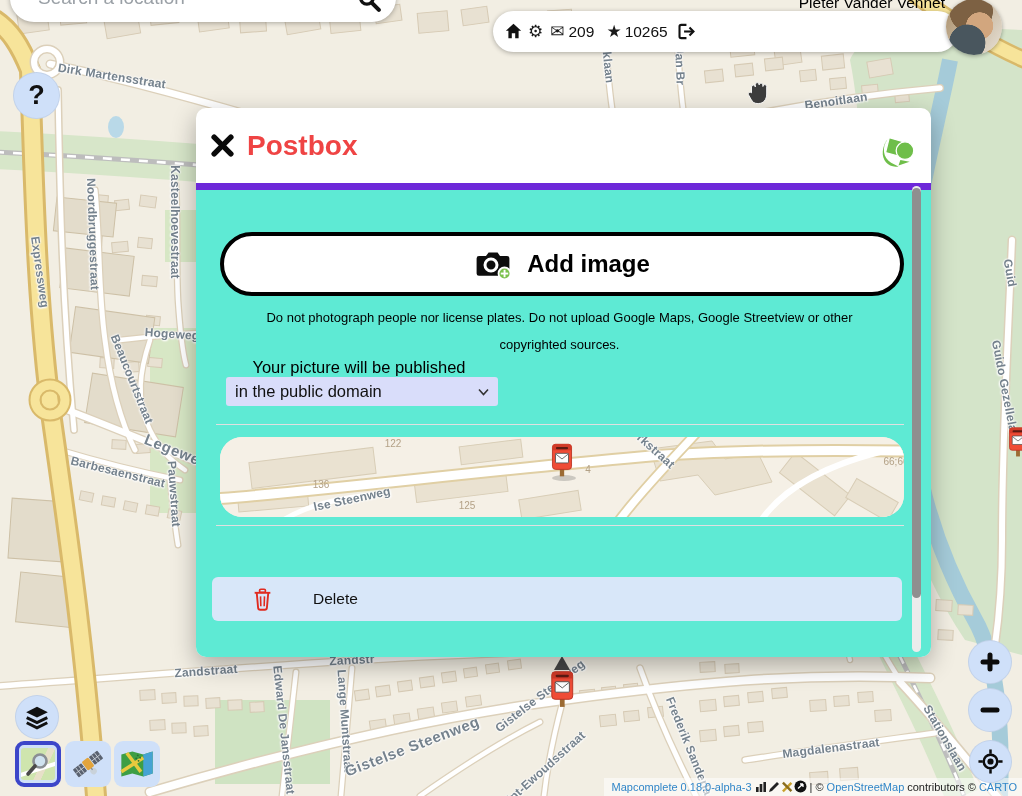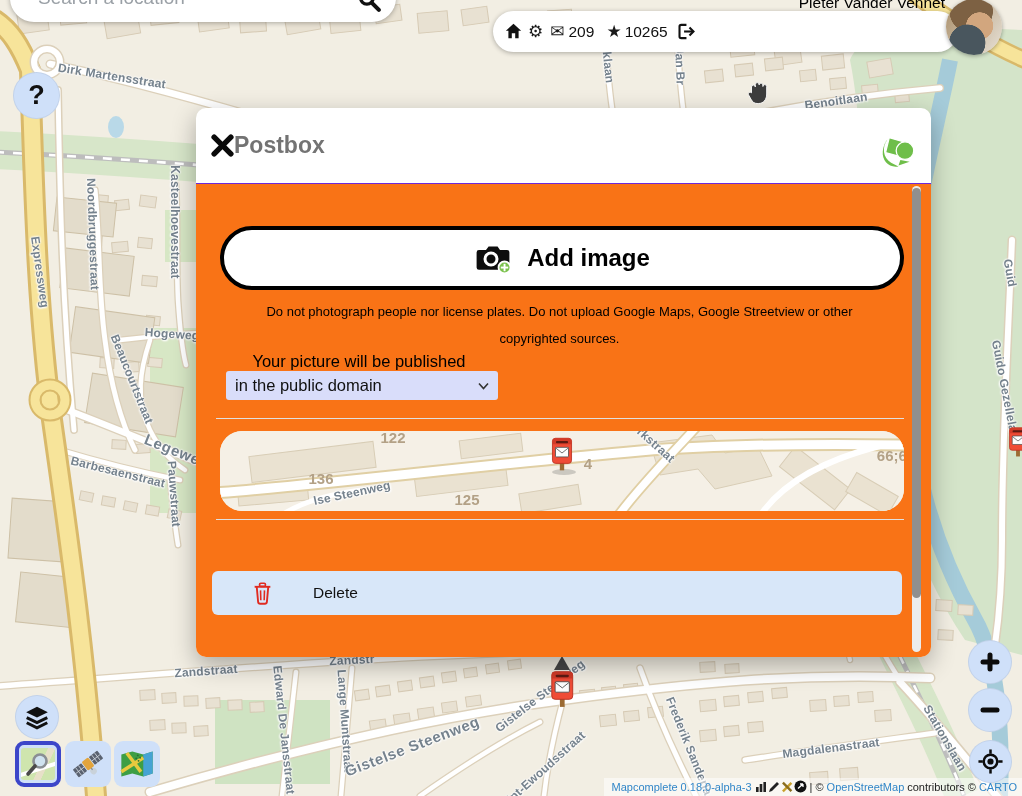--- a/index.html
+++ b/index.html
@@ -6,21 +6,21 @@
   .screen{position:relative;width:1022px;height:796px;overflow:hidden;background:#f2eee3;
     font-family:"Liberation Sans",sans-serif;-webkit-font-smoothing:antialiased;}
   .layer{position:absolute;inset:0;}
   svg{display:block;}
 
   
   .mlabel{position:absolute;white-space:nowrap;transform:translate(-50%,-50%);
     text-shadow:0 0 2px #fff,0 0 2px #fff,0 0 3px #fff,1px 1px 2px #fff;}
   .mlabel.street{font-size:12px;font-weight:bold;color:#75828d;letter-spacing:.2px;}
   .mlabel.big{font-size:15px;font-weight:bold;color:#75828d;letter-spacing:.6px;}
-  .mlabel.housenumber{font-size:15px;font-weight:bold;color:#b3a186;text-shadow:none;}
+  .mlabel.housenumber{font-size:10px;font-weight:normal;color:#b3a186;text-shadow:none;}
 
   
   .search-pill{position:absolute;left:10px;top:-26px;width:386px;height:48px;background:#fff;
     border-radius:24px;box-shadow:0 1px 5px rgba(0,0,0,.3);z-index:6;display:flex;align-items:center;}
   .search-pill input{border:none;outline:none;flex:1;margin-left:26px;font-size:19px;
     font-family:"Liberation Sans",sans-serif;color:#444;background:transparent;}
   .search-pill input::placeholder{color:#9aa0a6;}
   .search-icon{margin-right:14px;margin-top:4px;}
 
   .user-pill{position:absolute;left:493px;top:11px;width:465px;height:41px;background:#fff;
@@ -52,24 +52,24 @@
   .style-btn.selected{border:4px solid #3c46c9;}
   .osm-thumb{width:34px;height:32px;border-radius:3px;background:
      linear-gradient(115deg,#cfe5ae 0 55%, #e7e0c8 56% 70%, #cfe5ae 71%);position:relative;overflow:hidden;}
   .osm-thumb:before{content:"";position:absolute;left:-4px;top:18px;width:50px;height:4px;background:#fff;transform:rotate(-18deg);}
 
   
   .dialog{position:absolute;left:196px;top:108px;width:735px;height:549px;background:#fff;border-radius:10px;
     box-shadow:0 8px 24px rgba(0,0,0,.3);z-index:10;}
   .dlg-header{position:absolute;left:0;top:0;right:0;height:75px;display:flex;align-items:center;}
   .dlg-close{margin-left:15px;cursor:pointer;}
-  .dlg-title{margin-left:0;font-size:23px;font-weight:bold;color:#737373;}
+  .dlg-title{margin-left:13px;font-size:28px;font-weight:bold;color:#ef4444;}
   .dlg-logo{position:absolute;right:14px;top:26px;}
-  .dlg-body{position:absolute;left:0;right:0;top:75px;bottom:0;border-top:1px solid #6d28d9;
-    border-radius:0 0 10px 10px;overflow:hidden;background:#f97316;}
+  .dlg-body{position:absolute;left:0;right:0;top:75px;bottom:0;border-top:7px solid #6d28d9;
+    border-radius:0 0 10px 10px;overflow:hidden;background:#5eead4;}
   .sb-track{position:absolute;right:10px;top:78px;width:9px;height:466px;background:#ececec;border-radius:5px;z-index:12;}
   .sb-thumb{position:absolute;left:0;top:2px;width:9px;height:410px;background:#8f8f8f;border-radius:5px;}
 
   .add-image-btn{position:absolute;left:24px;right:27px;top:42px;height:64px;border:4px solid #000;
     border-radius:40px;background:#fff;display:flex;align-items:center;justify-content:center;gap:15px;box-sizing:border-box;cursor:pointer;}
   .add-image-label{font-size:24px;font-weight:bold;color:#000;}
   .img-note{position:absolute;left:36px;right:44px;top:114px;text-align:center;font-size:13px;color:#000;line-height:27px;}
   .license-row{position:absolute;left:24px;top:168px;display:flex;align-items:center;font-size:16.5px;color:#000;flex-direction:column;}
   .license-select{margin-left:6px;width:272px;height:29px;background:#d9ddfa;border-radius:3px;
     display:flex;align-items:center;padding:0 9px;box-sizing:border-box;font-size:16.5px;color:#111;}

